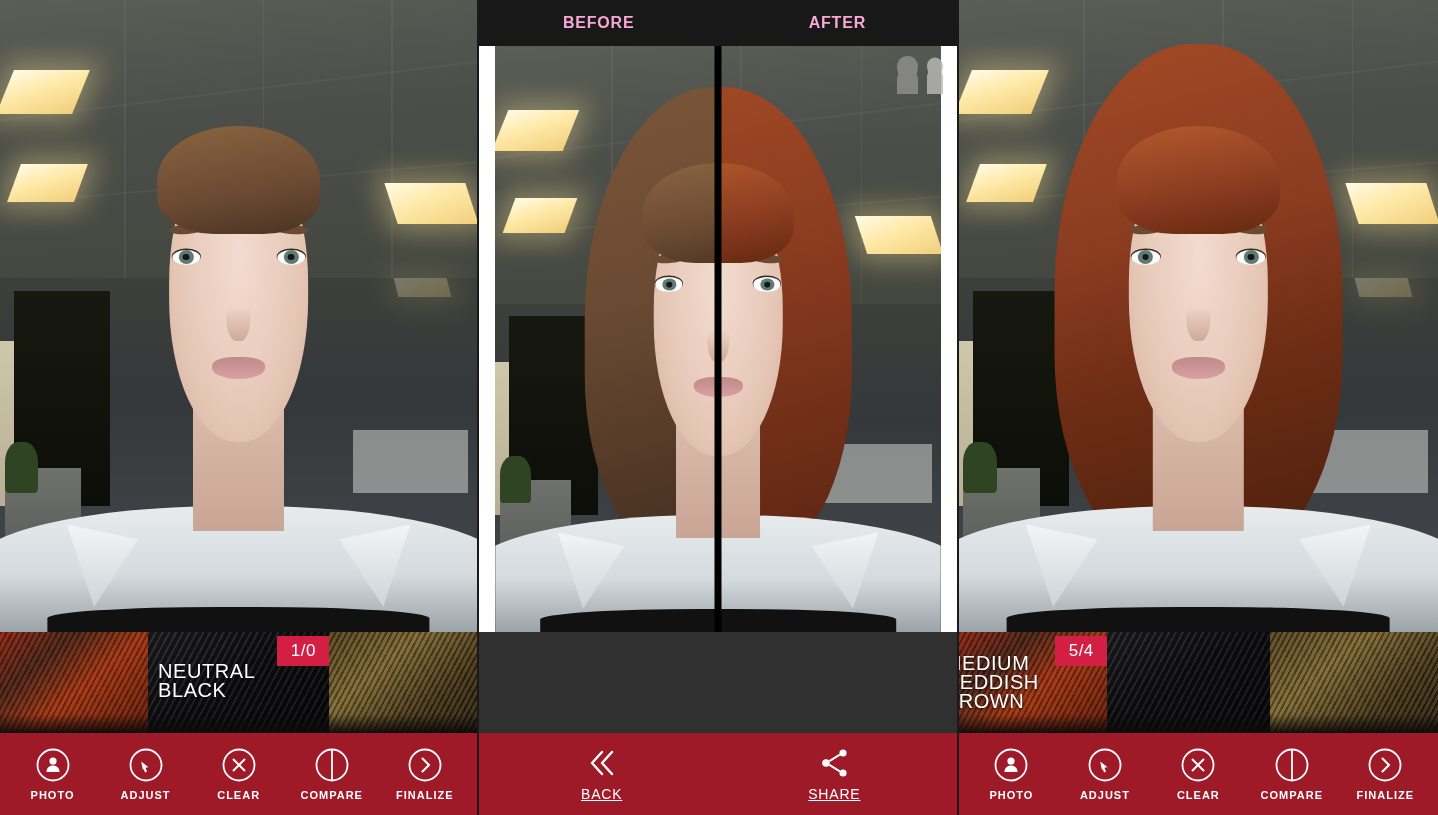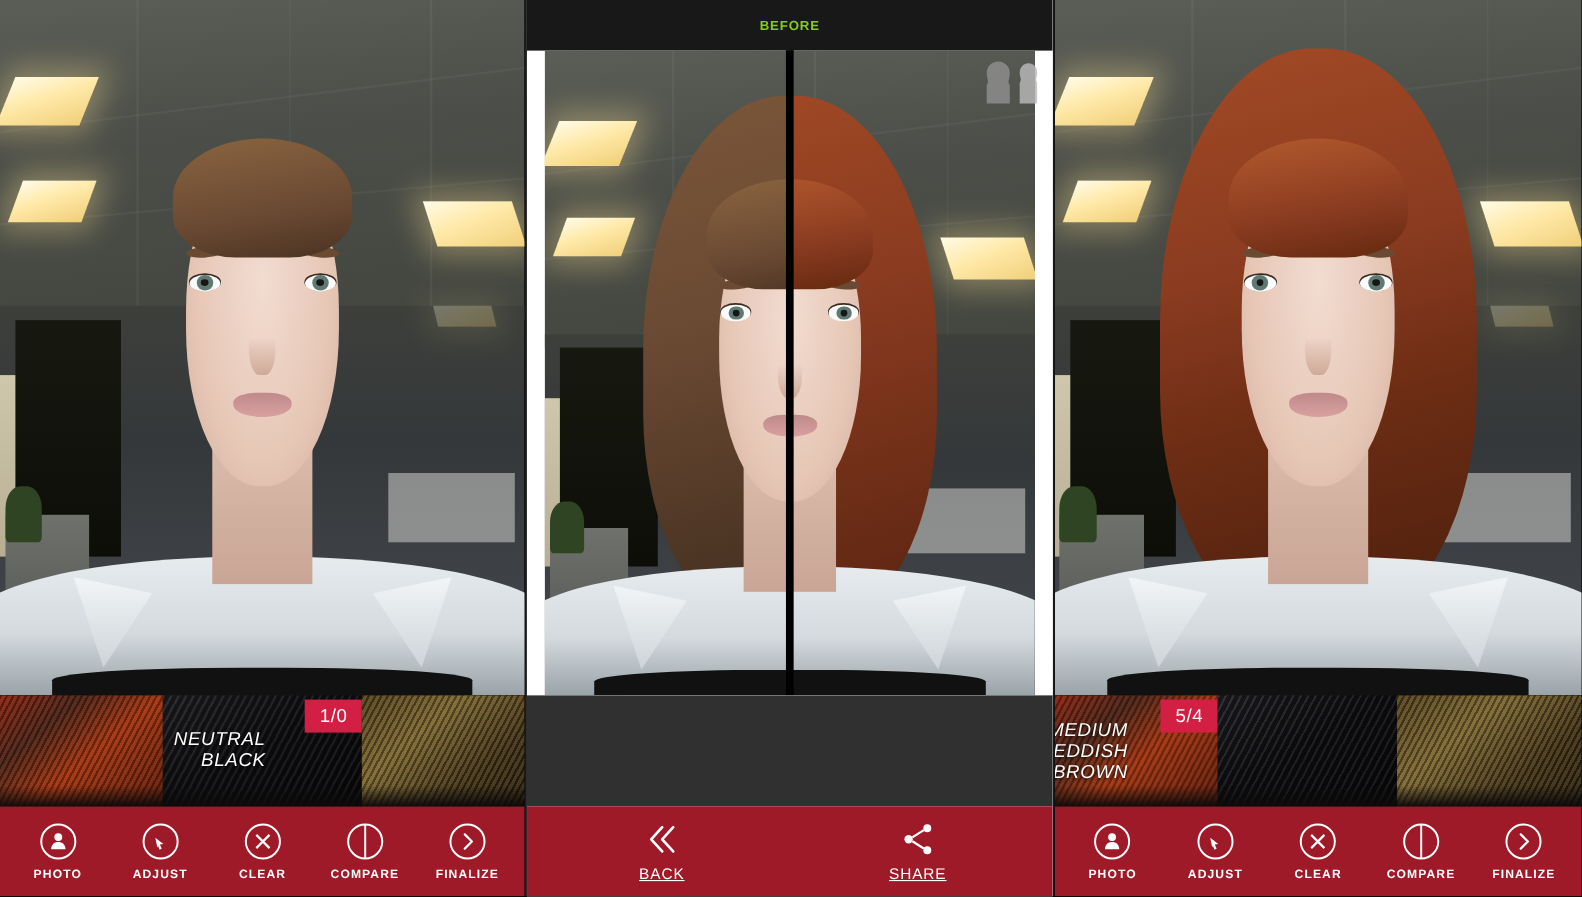--- a/index.html
+++ b/index.html
@@ -142,53 +142,53 @@
     border-radius:42% 42% 52% 52%;
   }
 
   
   .ba-bar {
     position:absolute; left:0; top:0; width:100%; height:46px;
     background:#181818; display:flex; z-index:6;
   }
   .ba-half {
     flex:1; display:flex; align-items:center; justify-content:center;
-    color:#84cc16; font-size:12px; font-weight:bold; letter-spacing:.8px;
+    color:#f9a8d4; font-size:16px; font-weight:bold; letter-spacing:.8px;
   }
   .split-line {
     position:absolute; left:50%; top:0; width:7px; height:100%;
     background:#000; transform:translateX(-50%); z-index:5;
   }
   .mid-margin-l, .mid-margin-r {
     position:absolute; top:46px; width:16px; height:calc(100% - 46px);
     background:#fff; z-index:4;
   }
   .mid-margin-l { left:0; }
   .mid-margin-r { right:0; }
   .watermark {
     position:absolute; right:14px; top:52px; z-index:7;
     width:52px; height:46px; opacity:.82;
   }
 
   
   .swatches { position:relative; width:100%; height:101px; display:flex; background:#151210; overflow:hidden; }
-  .swatch { position:relative; height:100%; overflow:hidden;text-align:right; }
+  .swatch { position:relative; height:100%; overflow:hidden; }
   .sw-red   { width:31%; background:
       repeating-linear-gradient(118deg, rgba(0,0,0,.30) 0 2px, rgba(255,255,255,.05) 2px 5px),
       linear-gradient(140deg,#8e2410 0%,#b8442155 28%,#a3330f 55%,#5d1a09 100%); }
   .sw-black { width:38%; background:
       repeating-linear-gradient(118deg, rgba(255,255,255,.055) 0 2px, rgba(0,0,0,.4) 2px 6px),
       linear-gradient(150deg,#26262a 0%,#121216 45%,#0a0a0c 100%); }
   .sw-brown { width:31%; background:
       repeating-linear-gradient(118deg, rgba(0,0,0,.32) 0 2px, rgba(215,190,130,.13) 2px 5px),
       linear-gradient(140deg,#4f3d1c 0%,#7a6532 35%,#3d2f16 70%,#241b0d 100%); }
   .sw-label {
     position:absolute; left:10px; top:30px;
-    color:#fff; font-size:17px; line-height:19px; letter-spacing:.6px;
-    text-shadow:0 1px 3px rgba(0,0,0,.85); white-space:pre-line;font-style:italic;
+    color:#fff; font-size:20px; line-height:19px; letter-spacing:.6px;
+    text-shadow:0 1px 3px rgba(0,0,0,.85); white-space:pre-line;
   }
   .sw-label.clipped { left:-14px; }
   .sw-badge {
     position:absolute; top:4px; right:0;
     min-width:52px; height:30px; padding:0 10px;
     display:flex; align-items:center; justify-content:center;
     color:#fff; font-size:17px; letter-spacing:.5px;
   }
   .sw-shadow {
     position:absolute; left:0; bottom:0; width:100%; height:19px;
@@ -379,20 +379,21 @@
           <div class="nose"></div>
           <div class="lips"></div>
           <div class="fringe" style="background:linear-gradient(170deg,#b35a2d,#8a3b20 60%,#64290f 100%);"></div>
         </div>
       </div>
 
       <div class="split-line"></div>
 
       <div class="ba-bar">
         <div class="ba-half">BEFORE</div>
+        <div class="ba-half">AFTER</div>
       </div>
 
       <svg class="watermark" viewBox="0 0 52 46">
         <path d="M36 14c0-5 3.6-8.6 8-8.6S52 9 52 14c0 3-1 5-1 6.6 0 1.6 1 2 1 3.6V42h-16V24c0-1.6 1-2 1-3.6 0-1.6-1-3.6-1-6.4z" fill="#b9b9b9"></path>
         <path d="M6 14.5C6 8.7 10.4 4 16.5 4S27 8.7 27 14.5c0 3.6-1.2 6-1.2 7.8 0 1.8 1.2 2.3 1.2 4.2V42H6V26.5c0-1.9 1.2-2.4 1.2-4.2 0-1.8-1.2-4.2-1.2-7.8z" fill="#8f8f8f"></path>
       </svg>
     </div>
 
     <div class="mid-dark-gap"></div>
 

